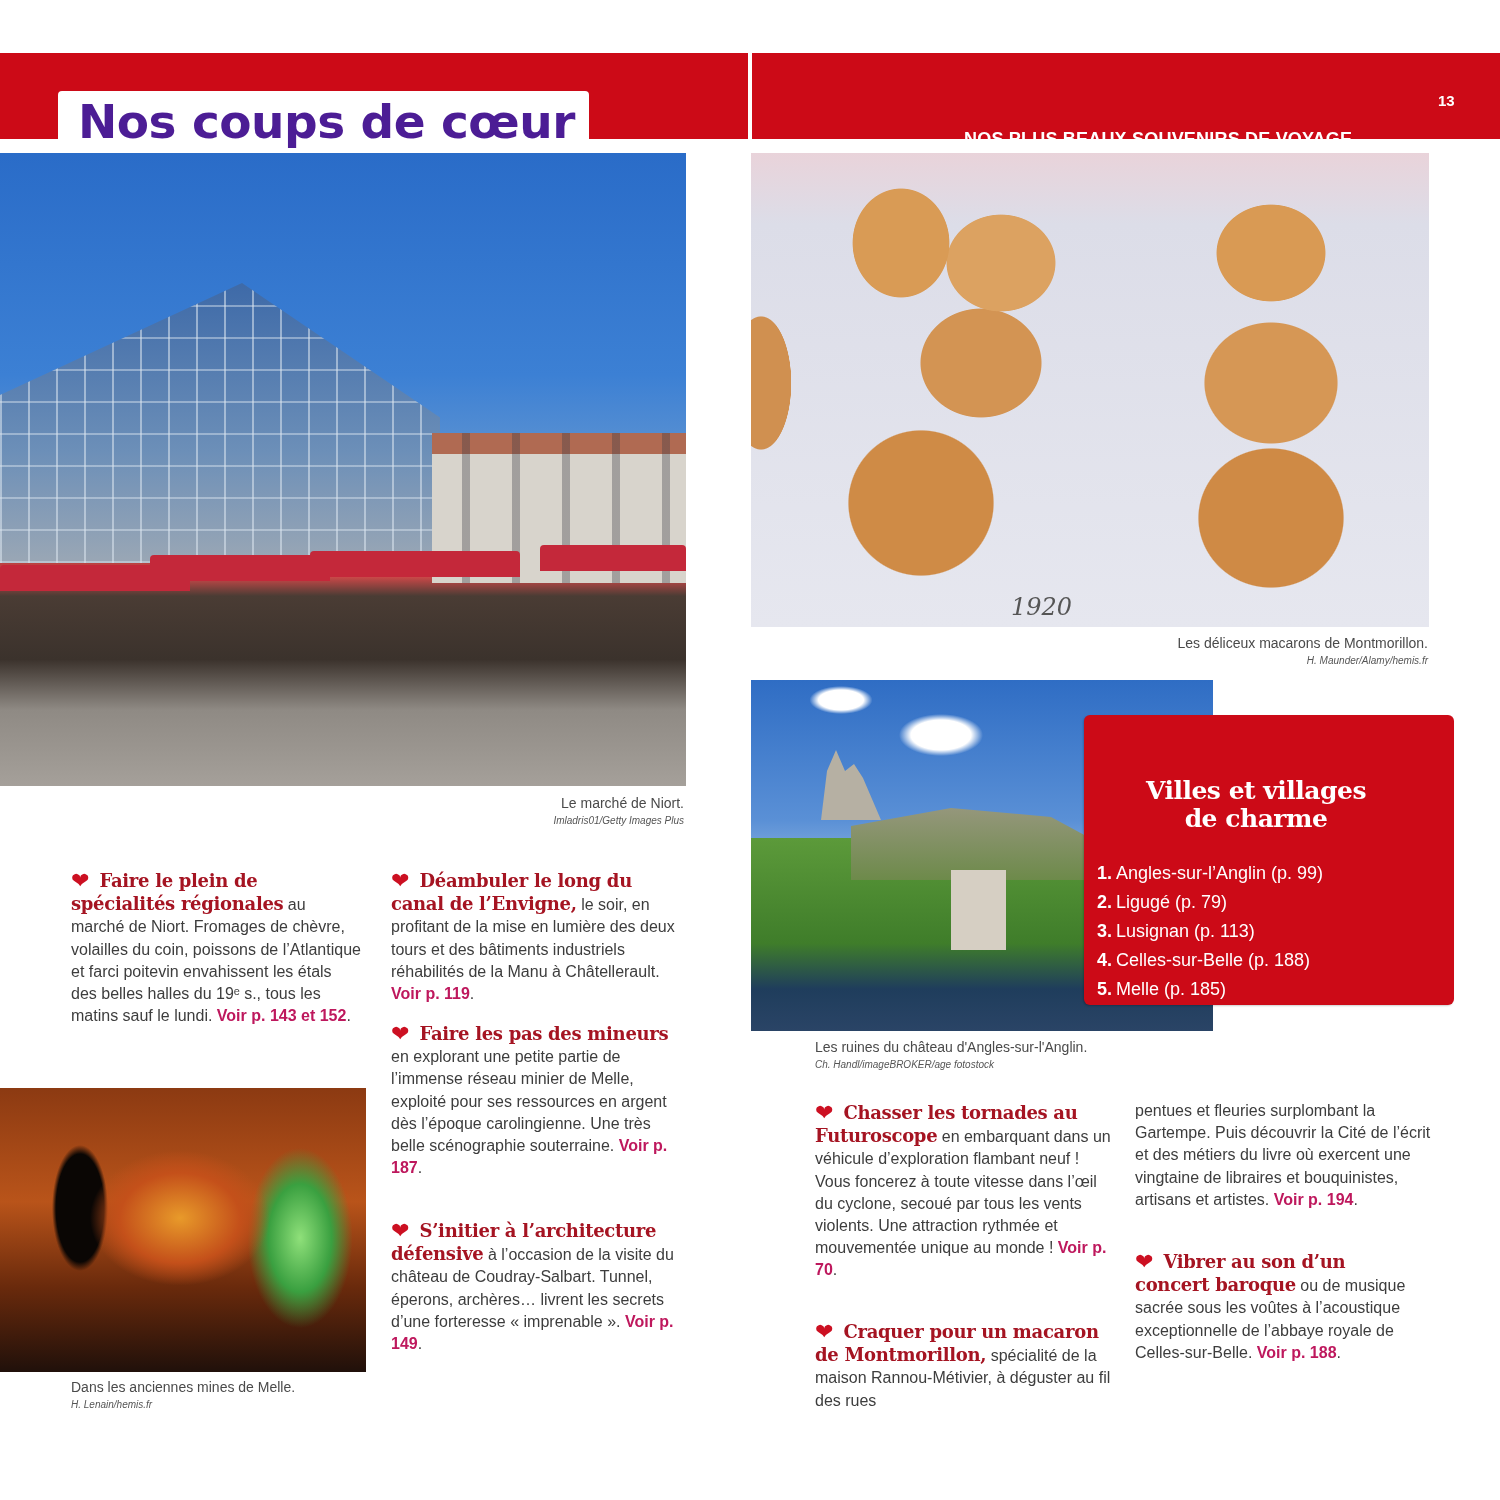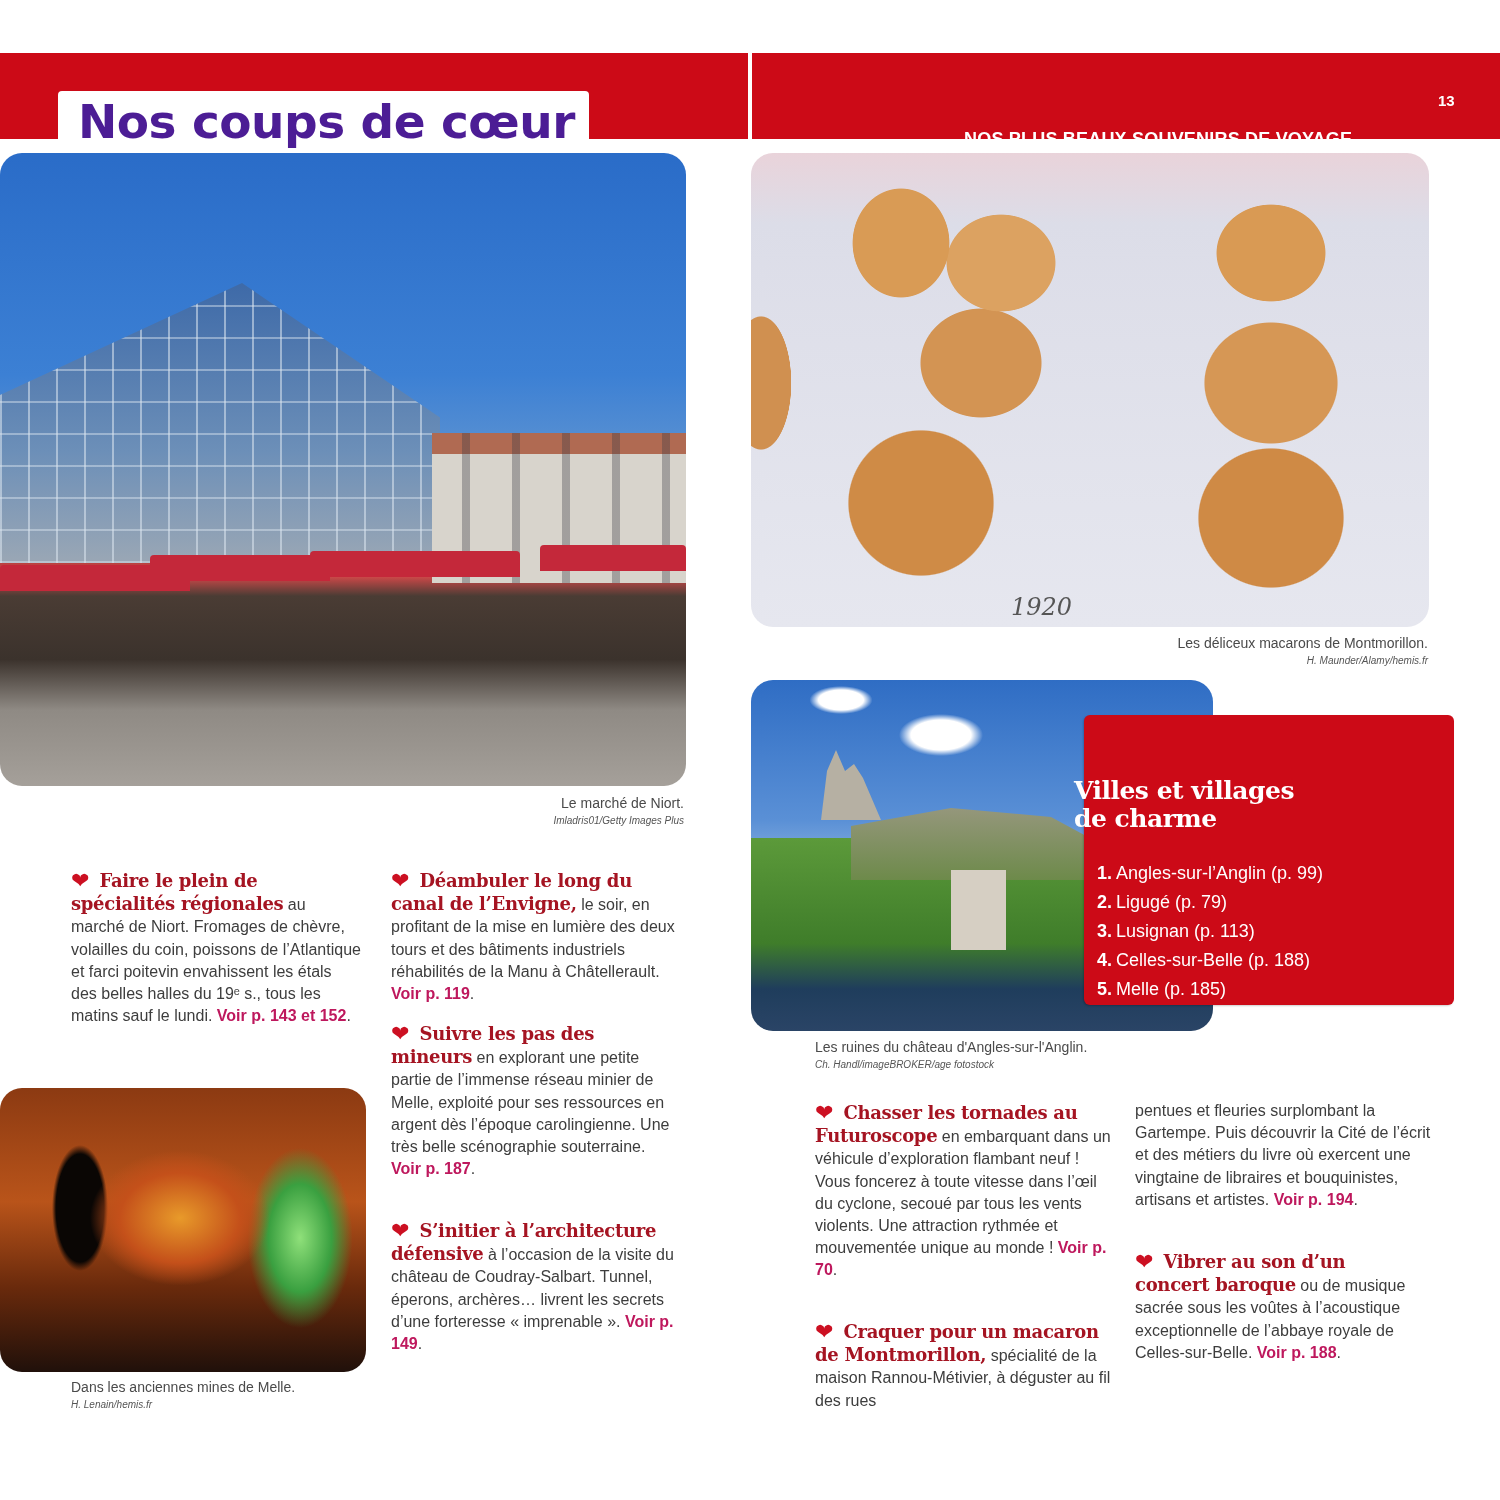--- a/index.html
+++ b/index.html
@@ -6,21 +6,21 @@
     html, body { width: 1500px; height: 1500px; background: #ffffff; overflow: hidden; }
     body { position: relative; font-family: "Liberation Sans", sans-serif; color: #3a3a3a; }
 
     .header-bar-left { position: absolute; left: 0; top: 53px; width: 748px; height: 86px; background: #cc0a17; }
     .header-bar-right { position: absolute; left: 752px; top: 53px; width: 748px; height: 86px; background: #cc0a17; }
     .title-tab { position: absolute; left: 58px; top: 91px; width: 531px; height: 62px; background: #fff; border-radius: 4px 4px 0 0; }
     .page-title { position: absolute; left: 78px; top: 92px; font-family: "DejaVu Sans", sans-serif; font-weight: bold; font-size: 47px; color: #4c1d95; letter-spacing: -0.5px; line-height: 60px; white-space: nowrap; }
     .running-head { position: absolute; left: 964px; top: 102px; font-family: "Liberation Sans", sans-serif; font-weight: bold; font-size: 18px; color: #fff; letter-spacing: 0.2px; margin-top: 27px; }
     .page-number { position: absolute; left: 1438px; top: 92px; font-family: "Liberation Sans", sans-serif; font-weight: bold; font-size: 15px; color: #fff; text-align: center; }
 
-    .photo { position: absolute; overflow: hidden; border-radius: 22px; }
+    .photo { position: absolute; overflow: hidden; }
     .photo-market { left: 0; top: 153px; width: 686px; height: 633px;
       background:
         linear-gradient(180deg, transparent 0%, transparent 63%, #b03a3a 63%, #c94848 67%, #4a3c34 70%, #3b322c 80%, #8f8a84 88%, #a5a09a 100%),
         linear-gradient(180deg, #2a6cc8 0%, #3c80d4 35%, #6c9bd0 55%, #9fb3c8 62%); }
     .photo-market .hall { position: absolute; left: 0; top: 130px; width: 440px; height: 280px;
       background: repeating-linear-gradient(90deg, rgba(220,230,240,0.55) 0 2px, transparent 2px 28px),
                   repeating-linear-gradient(0deg, rgba(220,230,240,0.45) 0 2px, transparent 2px 32px),
                   linear-gradient(180deg, #3e6aa8, #6c8fb8 60%, #9aa7b5);
       clip-path: polygon(0 40%, 55% 0, 100% 48%, 100% 100%, 0 100%); }
     .photo-market .building { position: absolute; left: 432px; top: 280px; width: 254px; height: 150px;
@@ -54,21 +54,21 @@
                   radial-gradient(ellipse 70px 120px at 300px 150px, #8fe07a 0, #3aa040 45%, transparent 75%),
                   radial-gradient(ellipse 40px 90px at 80px 120px, #0a0604 0 60%, transparent 70%),
                   linear-gradient(180deg, #8c3a12 0%, #b9541a 40%, #6a2a0c 70%, #20100a 100%); }
 
     .caption { position: absolute; text-align: right; font-family: "Liberation Sans", sans-serif; font-size: 14px; color: #4a4a4a; white-space: nowrap; }
     .credit { position: absolute; text-align: right; font-family: "Liberation Sans", sans-serif; font-style: italic; font-size: 10px; color: #555; white-space: nowrap; }
     .caption.left, .credit.left { text-align: left; }
 
     .top5 { position: absolute; left: 1084px; top: 715px; width: 370px; height: 290px; background: #cc0a17; border-radius: 6px; box-shadow: -1px 1px 2px rgba(0,0,0,0.2); }
     .top5-kicker { position: absolute; left: 0; right: 60px; top: 22px; text-align: center; font-family: "Liberation Sans", sans-serif; font-weight: normal; font-size: 52px; line-height: 52px; color: #f47b6e; letter-spacing: 1px; }
-    .top5-title { position: absolute; left: 0; right: 0; top: 62px; padding-right: 16px; text-align: left; font-family: "DejaVu Serif", serif; font-weight: bold; font-size: 25px; line-height: 28px; color: #fff; letter-spacing: -0.5px; }
+    .top5-title { position: absolute; left: 0; right: 0; top: 62px; padding-right: 16px; text-align: center; font-family: "DejaVu Serif", serif; font-weight: bold; font-size: 25px; line-height: 28px; color: #fff; letter-spacing: -0.5px; }
     .top5-title span { display: block; margin-left: -10px; }
     .top5-list { position: absolute; left: 13px; top: 144px; list-style: none; }
     .top5-list li { font-family: "Liberation Sans", sans-serif; font-size: 18px; line-height: 29px; color: #fff; white-space: nowrap; }
     .top5-list .num { font-weight: bold; margin-right: 4px; }
 
     .entry { position: absolute; font-family: "Liberation Sans", sans-serif; font-size: 16px; line-height: 22.2px; color: #3d3d3d; }
     .entry .heart { color: #cc1022; font-size: 22px; line-height: 18px; margin-right: 10px; display: inline-block; transform: translateY(1px); }
     .entry .lead { font-family: "DejaVu Serif", serif; font-weight: bold; color: #a51422; font-size: 18px; letter-spacing: -0.3px; }
     .entry .ref { font-weight: bold; color: #be185d; }
   </style>
@@ -127,21 +127,21 @@
 
 <div class="entry" style="left:71px;top:870px;width:290px;">
   <span class="heart">❤</span><span class="lead">Faire le plein de spécialités régionales</span><span> au marché de Niort. Fromages de chèvre, volailles du coin, poissons de l’Atlantique et farci poitevin envahissent les étals des belles halles du 19ᵉ s., tous les matins sauf le lundi. </span><span class="ref">Voir p. 143 et 152</span><span>.</span>
 </div>
 
 <div class="entry" style="left:391px;top:870px;width:295px;">
   <span class="heart">❤</span><span class="lead">Déambuler le long du canal de l’Envigne,</span><span> le soir, en profitant de la mise en lumière des deux tours et des bâtiments industriels réhabilités de la Manu à Châtellerault. </span><span class="ref">Voir p. 119</span><span>.</span>
 </div>
 
 <div class="entry" style="left:391px;top:1023px;width:280px;">
-  <span class="heart">❤</span><span class="lead">Suivre les pas des mineurs</span><span> en explorant une petite partie de l’immense réseau minier de Melle, exploité pour ses ressources en argent dès l’époque carolingienne. Une très belle scénographie souterraine. </span><span class="ref">Voir p. 187</span><span>.</span>
+  <span class="heart">❤</span><span class="lead">Faire les pas des mineurs</span><span> en explorant une petite partie de l’immense réseau minier de Melle, exploité pour ses ressources en argent dès l’époque carolingienne. Une très belle scénographie souterraine. </span><span class="ref">Voir p. 187</span><span>.</span>
 </div>
 
 <div class="entry" style="left:391px;top:1220px;width:295px;">
   <span class="heart">❤</span><span class="lead">S’initier à l’architecture défensive</span><span> à l’occasion de la visite du château de Coudray-Salbart. Tunnel, éperons, archères… livrent les secrets d’une forteresse « imprenable ». </span><span class="ref">Voir p. 149</span><span>.</span>
 </div>
 
 <div class="entry" style="left:815px;top:1102px;width:300px;">
   <span class="heart">❤</span><span class="lead">Chasser les tornades au Futuroscope</span><span> en embarquant dans un véhicule d’exploration flambant neuf ! Vous foncerez à toute vitesse dans l’œil du cyclone, secoué par tous les vents violents. Une attraction rythmée et mouvementée unique au monde ! </span><span class="ref">Voir p. 70</span><span>.</span>
 </div>
 

